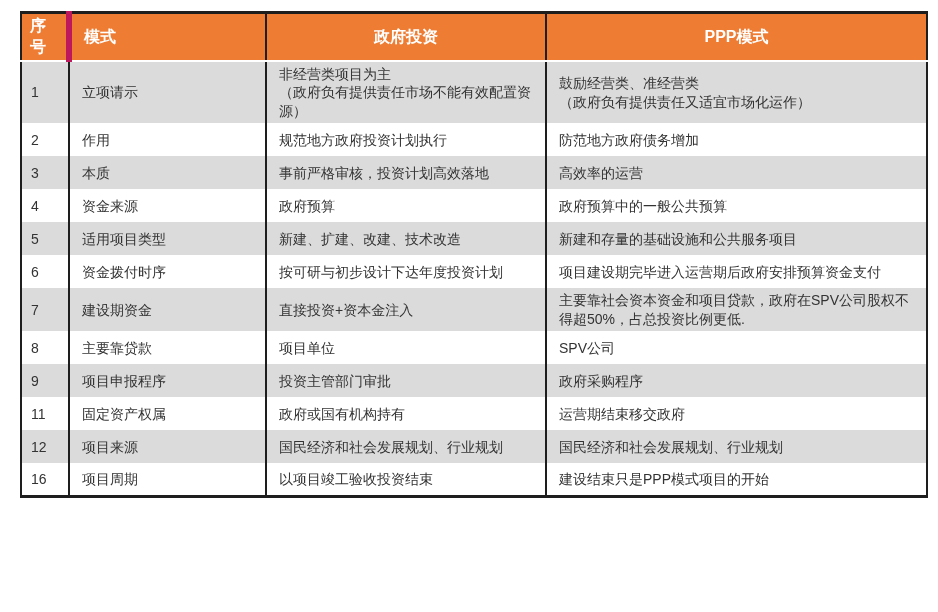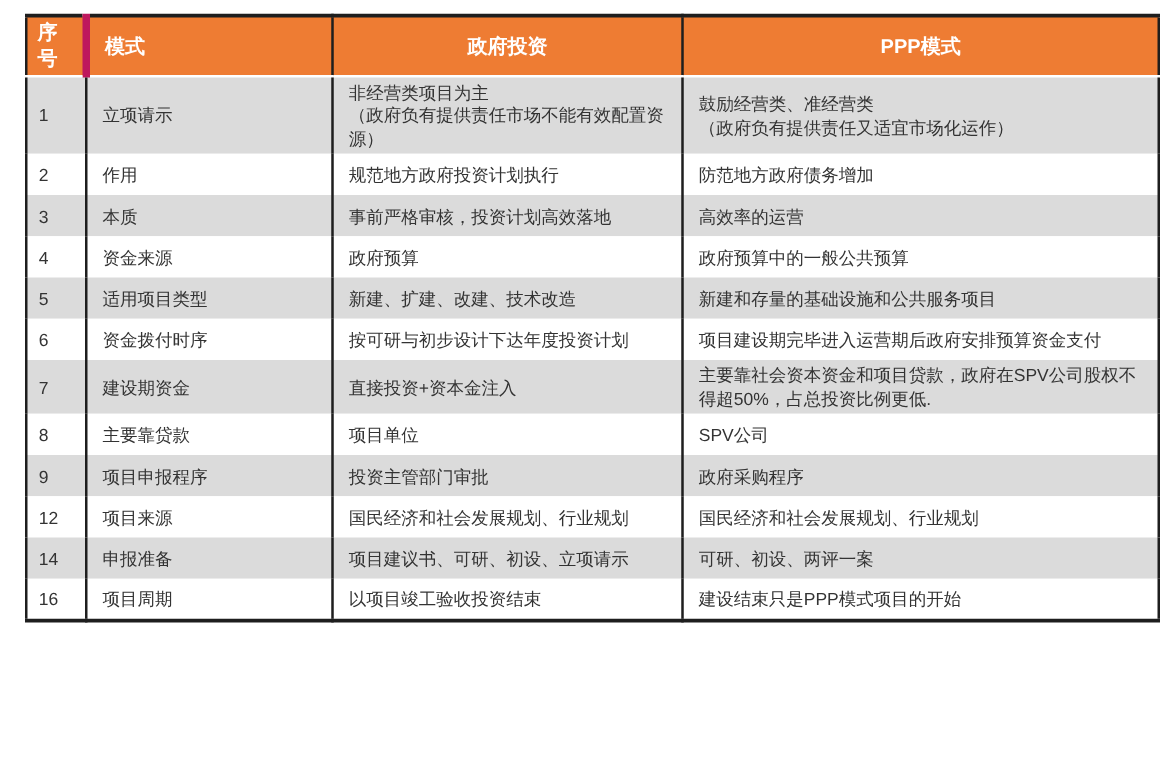--- a/index.html
+++ b/index.html
@@ -124,30 +124,30 @@
           <td>项目单位</td>
           <td>SPV公司</td>
         </tr>
         <tr>
           <td>9</td>
           <td>项目申报程序</td>
           <td>投资主管部门审批</td>
           <td>政府采购程序</td>
         </tr>
         <tr>
+          <td>11</td>
+          <td>固定资产权属</td>
+          <td>政府或国有机构持有</td>
+          <td>运营期结束移交政府</td>
+        </tr>
+        <tr>
           <td>12</td>
           <td>项目来源</td>
           <td>国民经济和社会发展规划、行业规划</td>
           <td>国民经济和社会发展规划、行业规划</td>
-        </tr>
-        <tr>
-          <td>14</td>
-          <td>申报准备</td>
-          <td>项目建议书、可研、初设、立项请示</td>
-          <td>可研、初设、两评一案</td>
         </tr>
         <tr>
           <td>16</td>
           <td>项目周期</td>
           <td>以项目竣工验收投资结束</td>
           <td>建设结束只是PPP模式项目的开始</td>
         </tr>
       </tbody>
   </table>
 </div>

